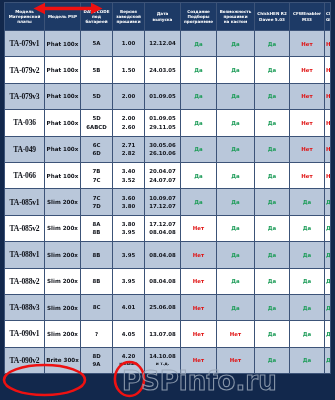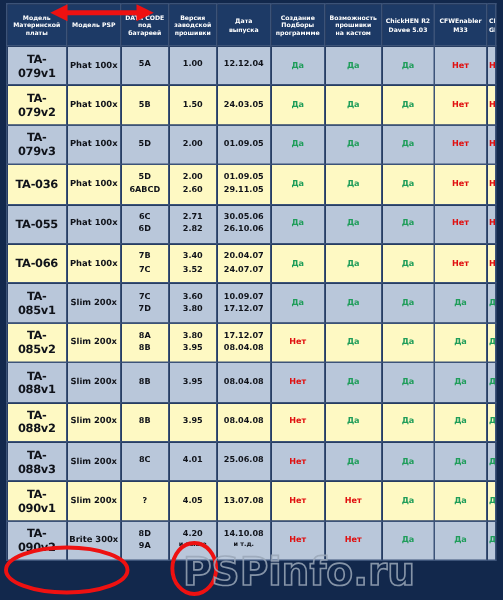--- a/index.html
+++ b/index.html
@@ -34,23 +34,23 @@
     font-weight:bold;
     height:27px;
     letter-spacing:0px;
     border:1px solid #46618c;
   }
   thead th .hl{display:block;white-space:nowrap;}
 
   
   tbody tr{height:26.4px;}
   tbody tr.odd td{background:#b9c7da;}
-  tbody tr.even td{background:#fef9c3;}
-
-  td.model{font-size:7.6px;font-weight:bold;color:#10131a;letter-spacing:-.2px;}
+  tbody tr.even td{background:#ffffff;}
+
+  td.model{font-size:7.6px;font-weight:bold;color:#10131a;letter-spacing:-.2px;font-family:Liberation Serif, serif;}
   td.psp{font-size:5.6px;font-weight:bold;color:#10131a;}
   td.code,td.ver,td.date{font-size:5.4px;font-weight:bold;color:#10131a;line-height:8.4px;}
   td.yn{font-size:5.4px;font-weight:bold;}
   .yes{color:#1f9d5a;}
   .no{color:#e01010;}
   .ln{display:block;white-space:nowrap;}
   .small{font-size:4.3px;}
 
   
   col.c0{width:40px;}
@@ -210,21 +210,21 @@
             <span class="ln">01.09.05</span>
             <span class="ln">29.11.05</span>
           </td>
           <td class="yn"><span class="yes">Да</span></td>
           <td class="yn"><span class="yes">Да</span></td>
           <td class="yn"><span class="yes">Да</span></td>
           <td class="yn"><span class="no">Нет</span></td>
           <td class="yn"><span class="no">Нет</span></td>
         </tr>
         <tr class="odd">
-          <td class="model">TA-055</td>
+          <td class="model">TA-049</td>
           <td class="psp">Phat 100x</td>
           <td class="code">
             <span class="ln">6C</span>
             <span class="ln">6D</span>
           </td>
           <td class="ver">
             <span class="ln">2.71</span>
             <span class="ln">2.82</span>
           </td>
           <td class="date">

